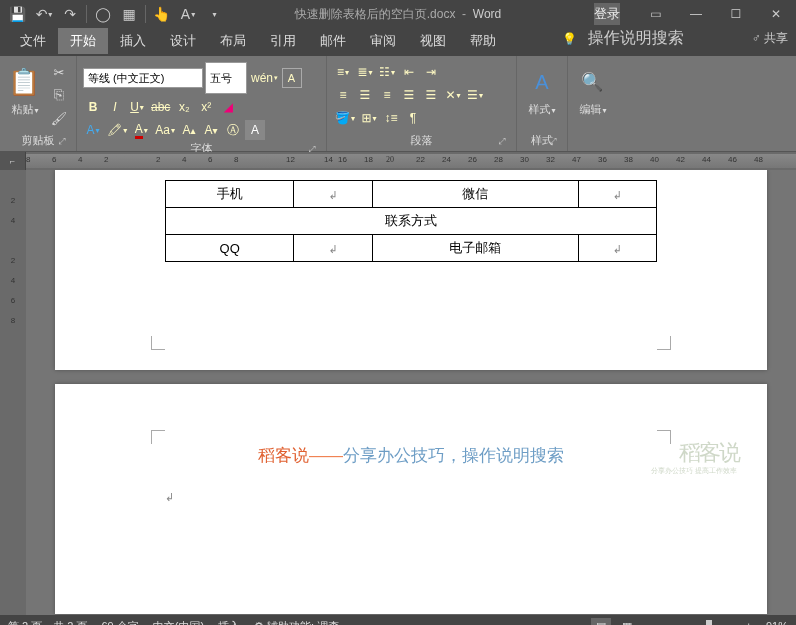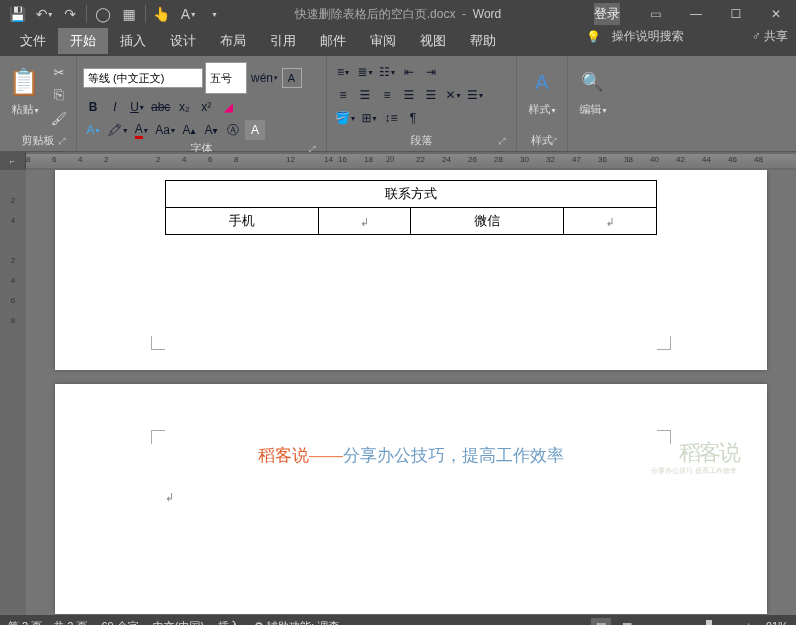--- a/index.html
+++ b/index.html
@@ -13,39 +13,39 @@
 .title-app { color: #ccc; }
 .win-controls { margin-left: auto; display: flex; align-items: center; }
 .login-btn { background: #666; padding: 2px 0; margin-right: 16px; font-size: 13px; color: #eee; }
 .win-btn { width: 40px; height: 28px; display: flex; align-items: center; justify-content: center; color: #ccc; }
 
 .menubar { background: #444; height: 28px; display: flex; align-items: flex-start; padding: 0 8px; }
 .menu-item { padding: 4px 12px; color: #ddd; font-size: 13px; cursor: pointer; }
 .menu-item.active { background: #757575; color: #fff; }
 .menubar-right { margin-left: auto; display: flex; align-items: center; gap: 4px; color: #ccc; }
 .help-icon { width: 20px; text-align: center; }
-.search-hint { font-size: 12px; margin-left: 4px; }
+.search-hint { font-size: 16px; margin-left: 4px; }
 
 .ribbon { background: #757575; height: 96px; display: flex; border-bottom: 1px solid #555; }
 .ribbon-group { display: flex; flex-direction: column; padding: 2px 6px; border-right: 1px solid #666; position: relative; }
 .group-content { flex: 1; display: flex; align-items: flex-start; gap: 4px; padding-top: 4px; }
 .group-label { text-align: center; font-size: 11px; color: #ddd; padding: 1px 0; position: relative; }
 .dialog-launcher { position: absolute; right: 2px; bottom: 1px; width: 12px; height: 12px; font-size: 9px; color: #ccc; }
 
 .big-btn { display: flex; flex-direction: column; align-items: center; width: 38px; cursor: pointer; }
 .big-btn .icon { font-size: 26px; height: 40px; display: flex; align-items: center; }
 .big-btn .lbl { font-size: 11px; color: #ddd; }
 .small-stack { display: flex; flex-direction: column; gap: 3px; }
 .small-btn { width: 22px; height: 20px; display: flex; align-items: center; justify-content: center; cursor: pointer; color: #ddd; font-size: 13px; }
 
 .font-group-top { display: flex; gap: 2px; align-items: center; }
 .font-select { background: #fff; border: 1px solid #999; height: 20px; font-size: 11px; padding: 0 4px; width: 120px; }
 .size-select { background: #fff; border: 1px solid #999; height: 32px; font-size: 11px; padding: 0 4px; width: 42px; }
 .btn-row { display: flex; gap: 2px; }
-.rb { min-width: 20px; height: 20px; display: flex; align-items: center; justify-content: center; cursor: pointer; color: #0f172a; font-size: 12px; padding: 0 2px; }
+.rb { min-width: 20px; height: 20px; display: flex; align-items: center; justify-content: center; cursor: pointer; color: #fef9c3; font-size: 12px; padding: 0 2px; }
 
 .ruler-bar { background: #6a6a6a; height: 18px; position: relative; display: flex; align-items: center; }
 .ruler-corner { width: 26px; height: 18px; background: #555; border-right: 1px solid #444; color:#ccc; font-size:9px; display:flex; align-items:center; justify-content:center; }
 .h-ruler { flex: 1; background: linear-gradient(#888,#777); height: 14px; position: relative; color: #333; font-size: 8px; }
 .h-ruler .num { position: absolute; top: 1px; }
 
 .workspace { display: flex; height: 445px; background: #757575; }
 .v-ruler { width: 26px; background: #6a6a6a; display: flex; flex-direction: column; align-items: center; }
 .v-ruler .vnum { font-size: 8px; color: #333; height: 20px; display:flex; align-items:center; }
 .doc-area { flex: 1; overflow: hidden; position: relative; }
@@ -295,41 +295,47 @@
       <div class="vnum">4</div>
       <div class="vnum">6</div>
       <div class="vnum">8</div>
     </div>
   <div class="doc-area">
 
     <div class="page page1">
       <table class="contact-table">
         <tbody>
             <tr>
+          <td>手机</td>
+          <td><span></span><span class="para-mark">↲</span></td>
+          <td>微信</td>
+          <td><span></span><span class="para-mark">↲</span></td>
+        </tr>
+        <tr>
               <td colspan="4" class="hdr">联系方式</td>
             </tr>
         <tr>
-          <td>手机</td>
+          <td>QQ</td>
           <td><span></span><span class="para-mark">↲</span></td>
-          <td>微信</td>
+          <td>电子邮箱</td>
           <td><span></span><span class="para-mark">↲</span></td>
         </tr>
       </tbody>
         </table>
       <div class="corner bl"></div>
       <div class="corner br"></div>
     </div>
 
     <div class="page page2">
       <div class="corner tl"></div>
       <div class="corner tr"></div>
       <div class="watermark">稻客说</div>
       <div class="watermark-sub">分享办公技巧 提高工作效率</div>
       <div class="slogan">
-        <span class="s1">稻客说</span><span class="s2">——</span><span class="s3">分享办公技巧，提高工作效率</span>
+        <span class="s1">稻客说</span><span class="s2">——</span><span class="s3">分享办公技巧，操作说明搜索</span>
       </div>
       <div style="margin-top:24px;color:#888;font-size:11px">↲</div>
     </div>
 
   </div>
 </div>
 
 <div class="statusbar">
   <div>第 2 页，共 2 页</div>
   <div>69 个字</div>

